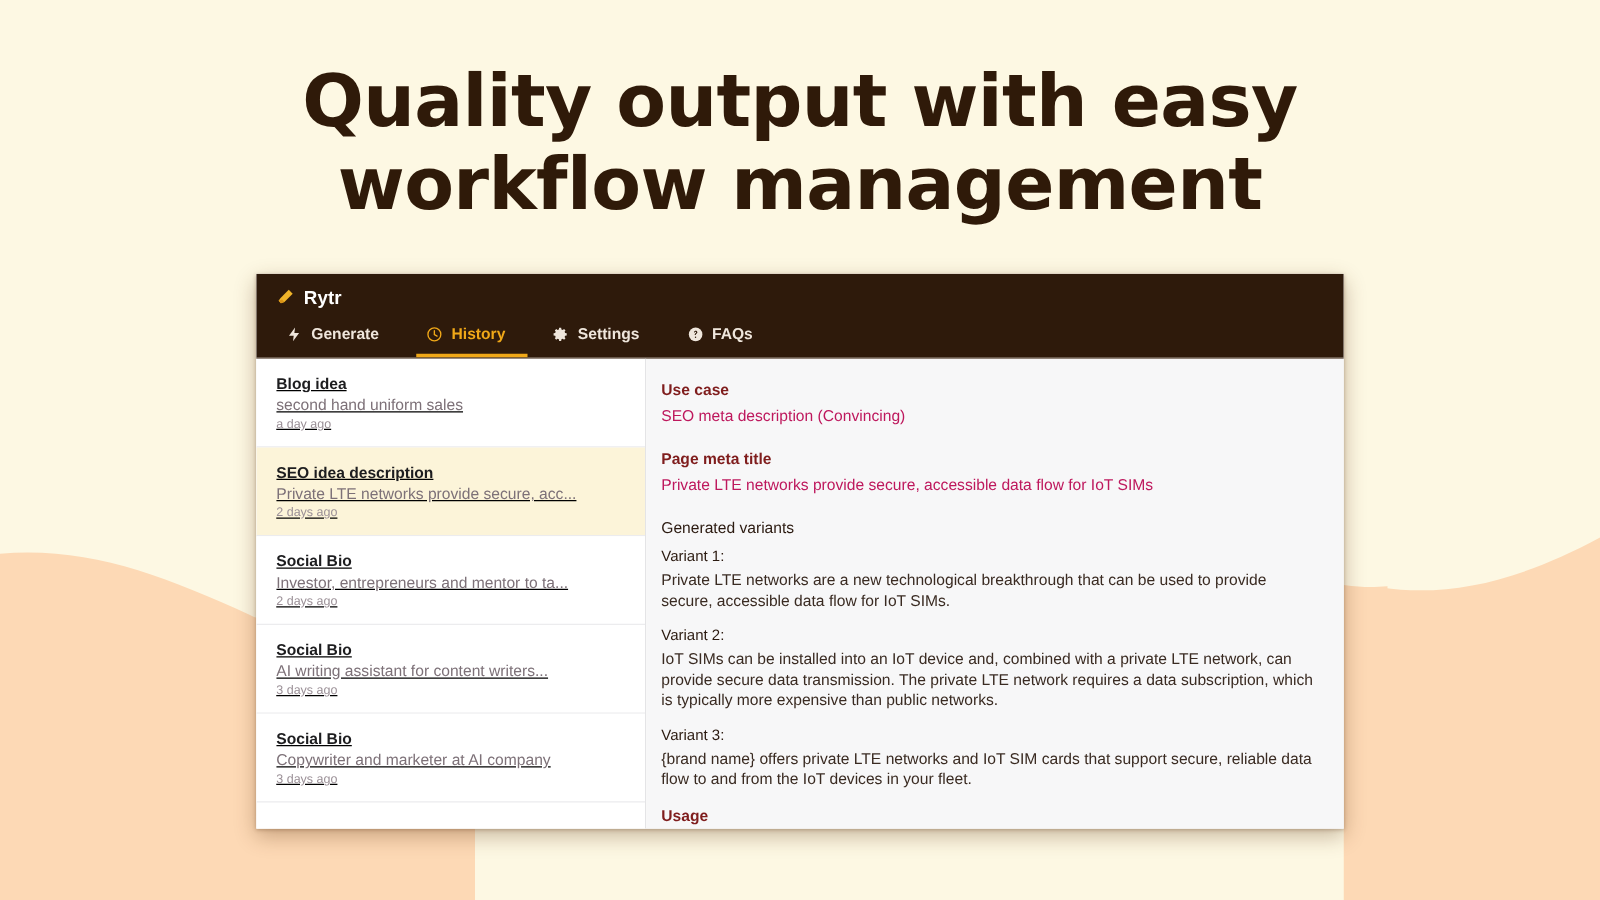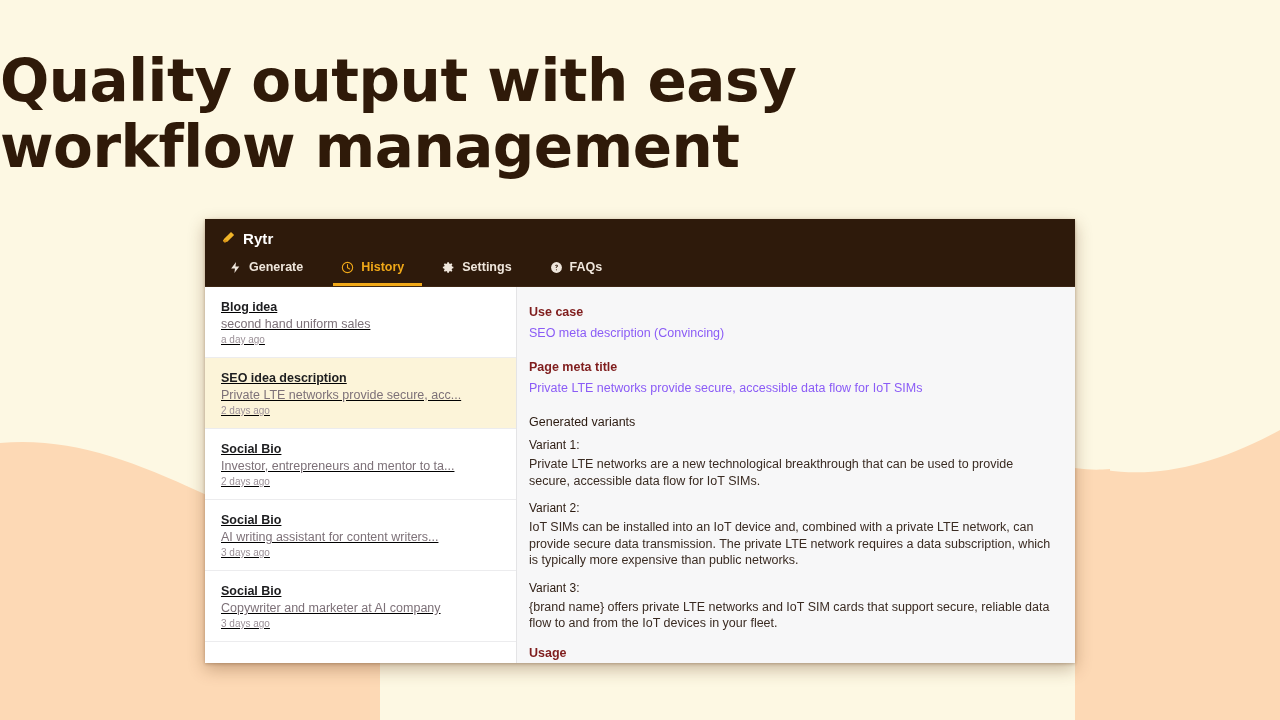--- a/index.html
+++ b/index.html
@@ -21,21 +21,21 @@
     left: 0; top: 0;
     width: 1280px; height: 720px;
     display: block;
   }
 
   
   #headline {
     position: absolute;
     left: 0; top: 48px;
     width: 1280px;
-    text-align: left;
+    text-align: center;
     font-size: 58px;
     line-height: 66px;
     font-weight: bold;
     color: #2f1a09;
     letter-spacing: -0.5px;
     font-family: "DejaVu Sans", sans-serif;
   }
   #headline .hl-line { display: block; }
 
   
@@ -152,21 +152,21 @@
     overflow: hidden;
   }
   .d-label {
     font-size: 12.5px;
     font-weight: bold;
     color: #7f1d1d;
     margin-bottom: 6px;
   }
   .d-value {
     font-size: 12.5px;
-    color: #8b5cf6;
+    color: #be185d;
     margin-bottom: 18px;
     line-height: 17px;
   }
   .d-section-label {
     font-size: 12.5px;
     font-weight: normal;
     color: #2b1a10;
     margin-bottom: 9px;
   }
   .variant-label {

